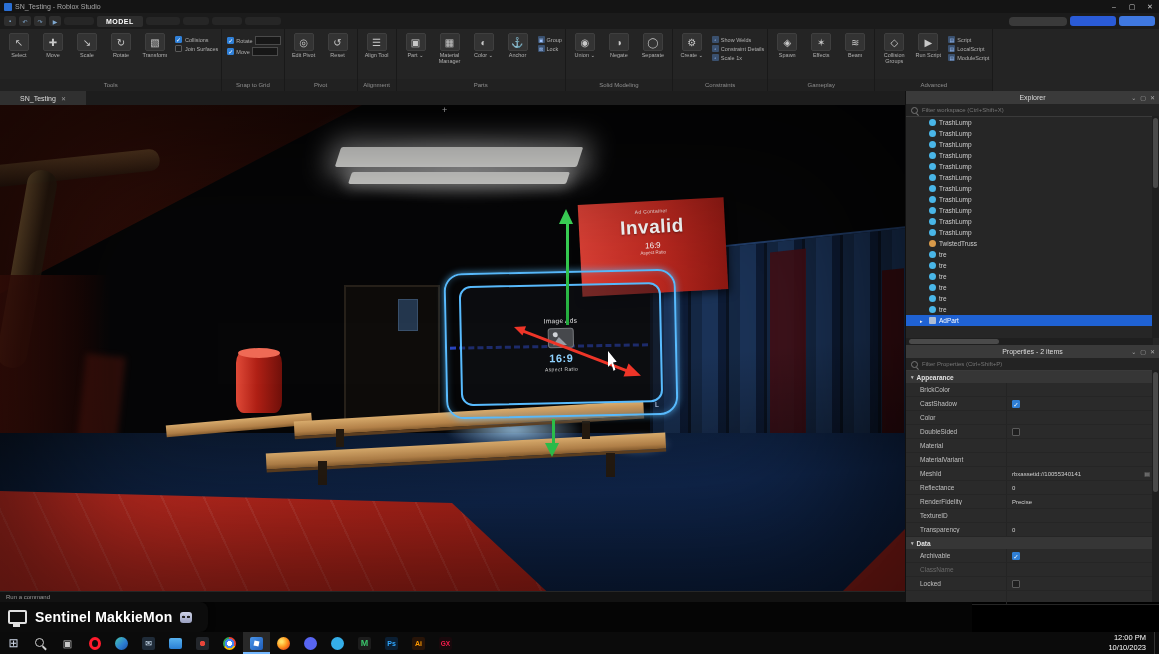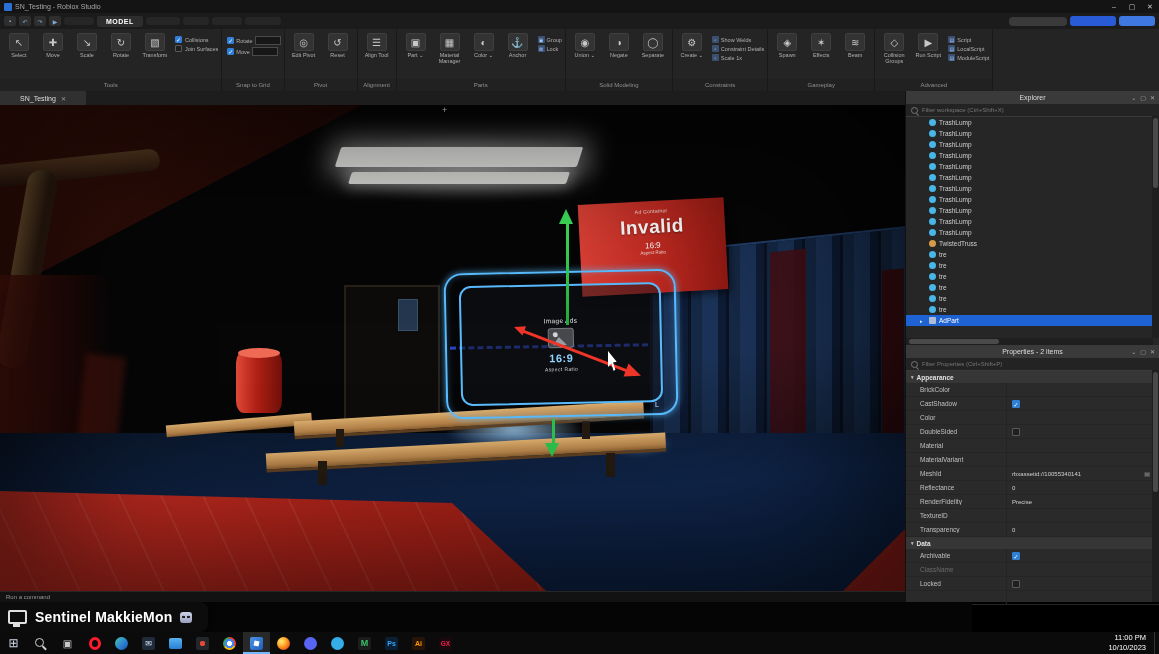--- a/index.html
+++ b/index.html
@@ -843,17 +843,17 @@
         <span class="tico k-ps">Ps</span>
       </div>
       <div class="tbi">
         <span class="tico k-ai">Ai</span>
       </div>
       <div class="tbi">
         <span class="tico k-gx">GX</span>
       </div>
     </div>
   <div id="clock">
-    <div>11:00 PM</div>
+    <div>12:00 PM</div>
     <div>10/10/2023</div>
   </div>
   <div id="showdesk"></div>
 </div>
 
 </body></html>

